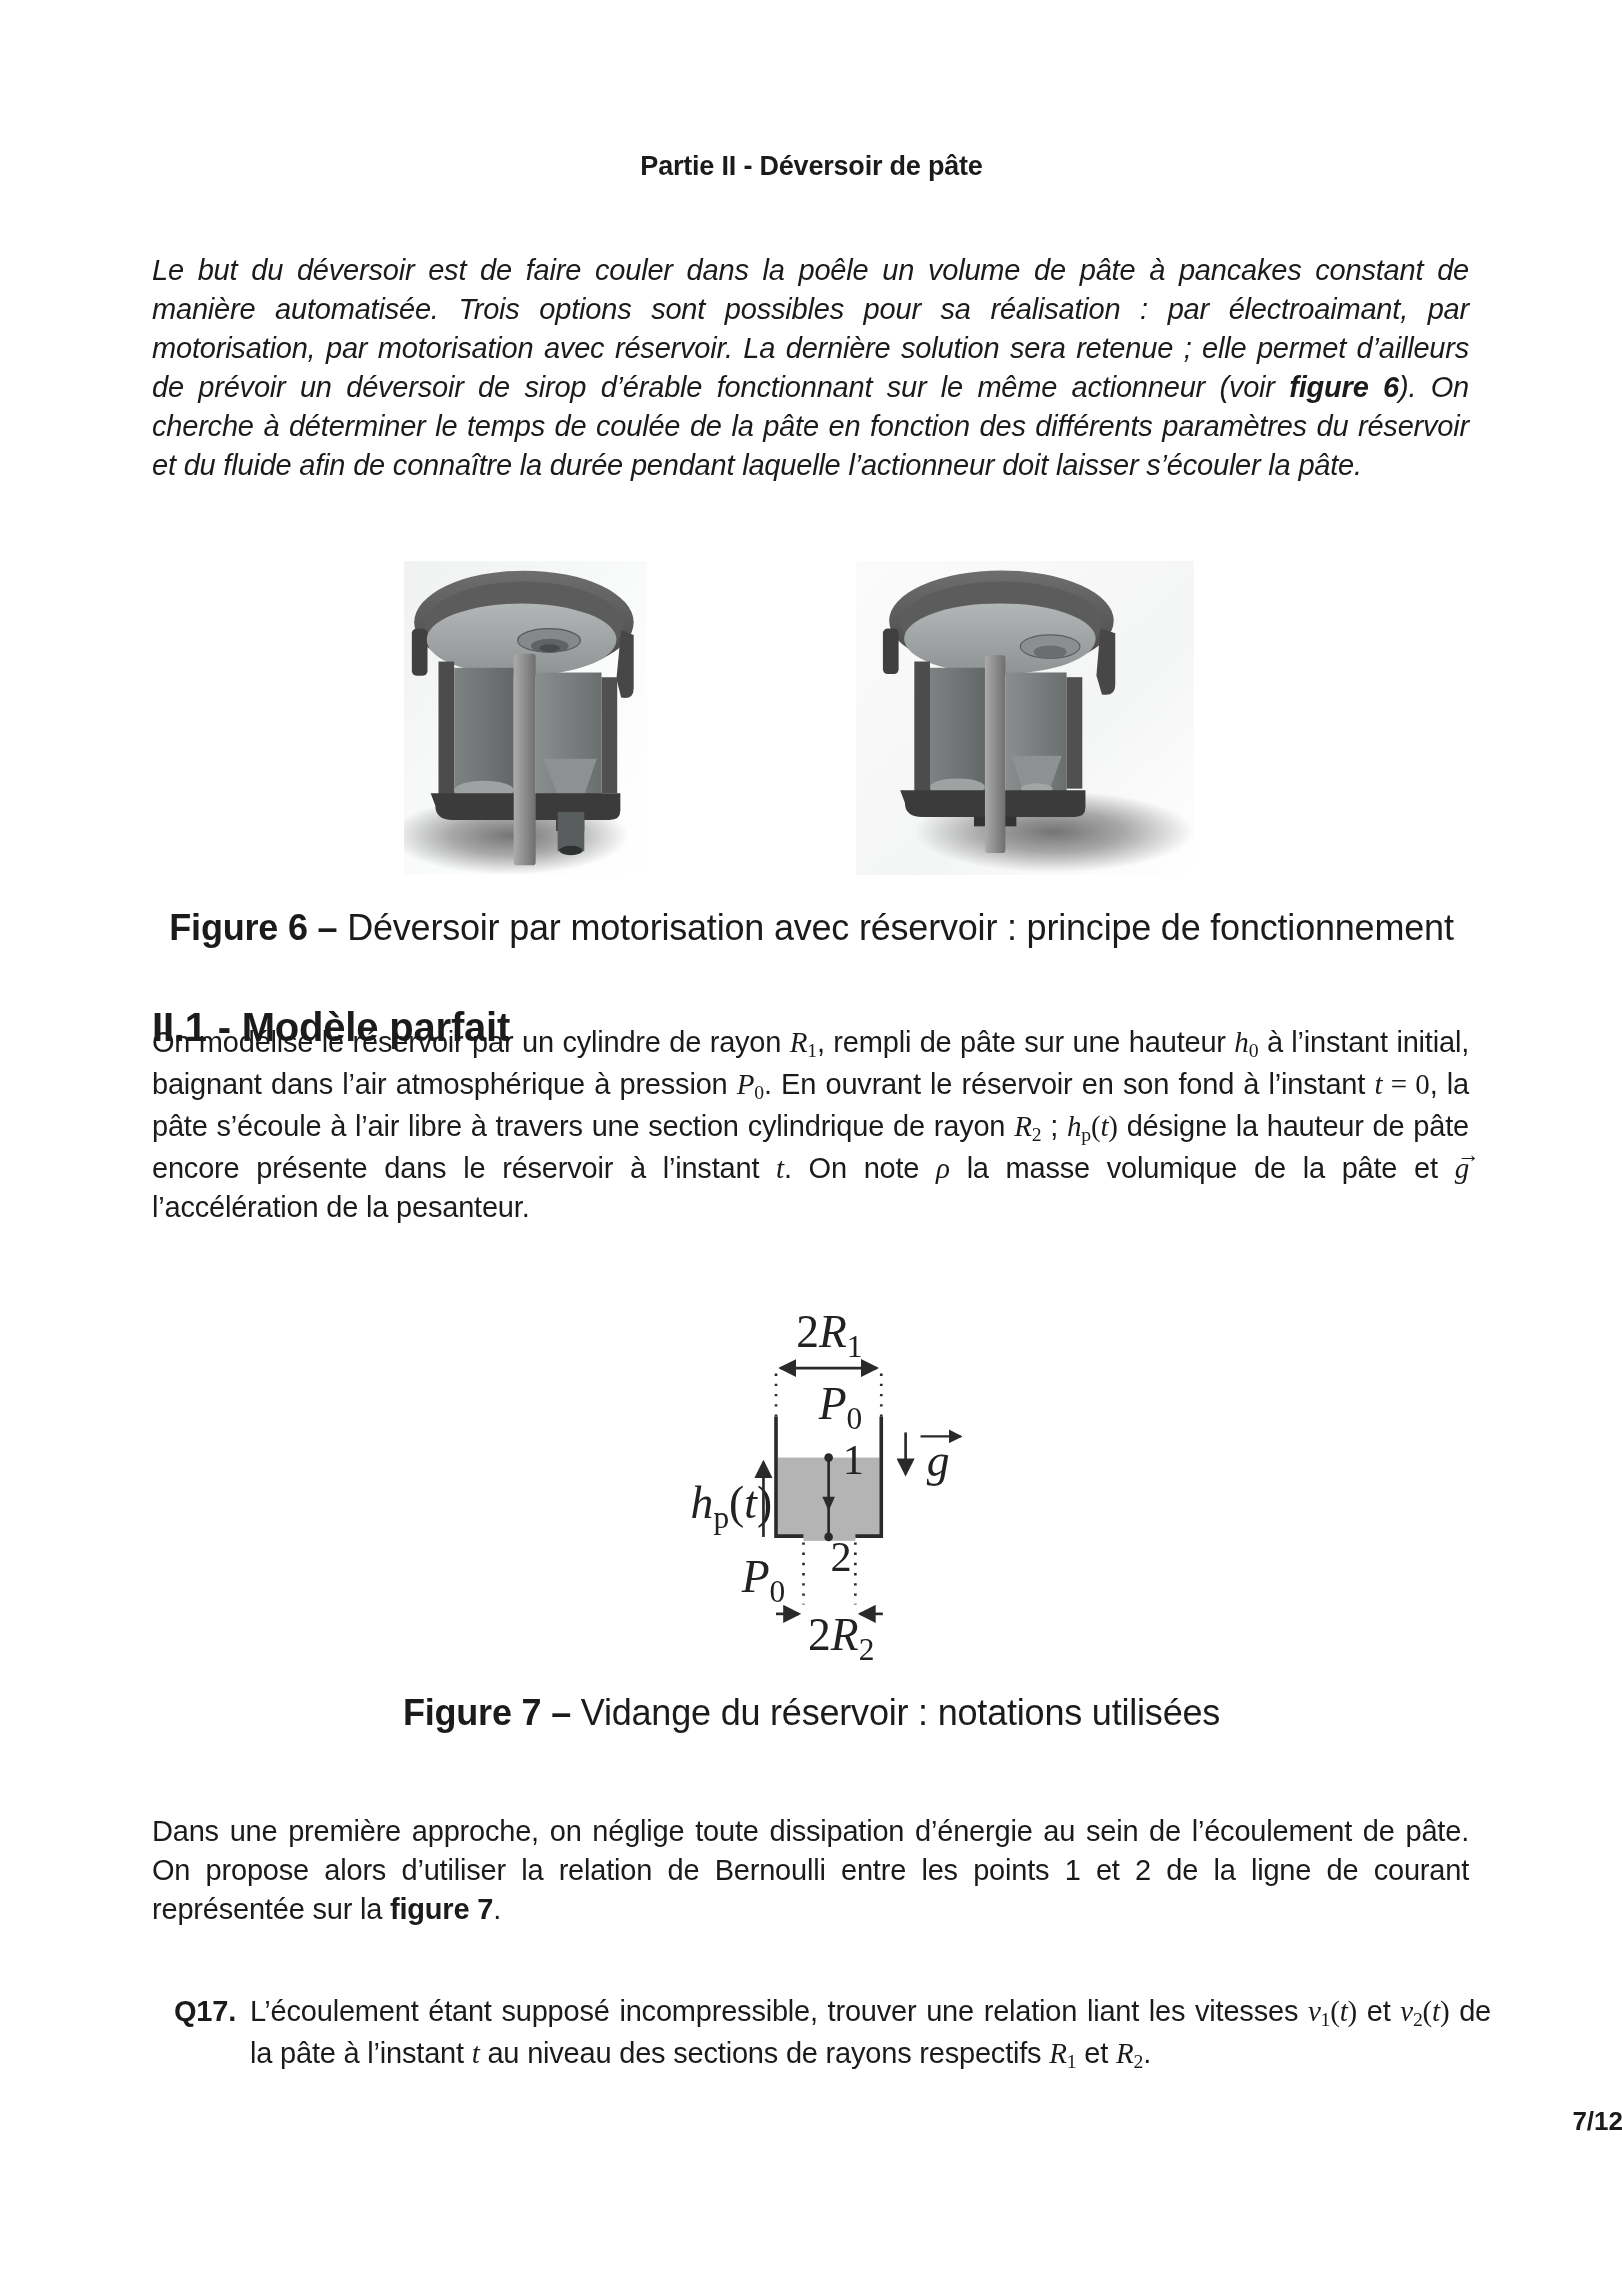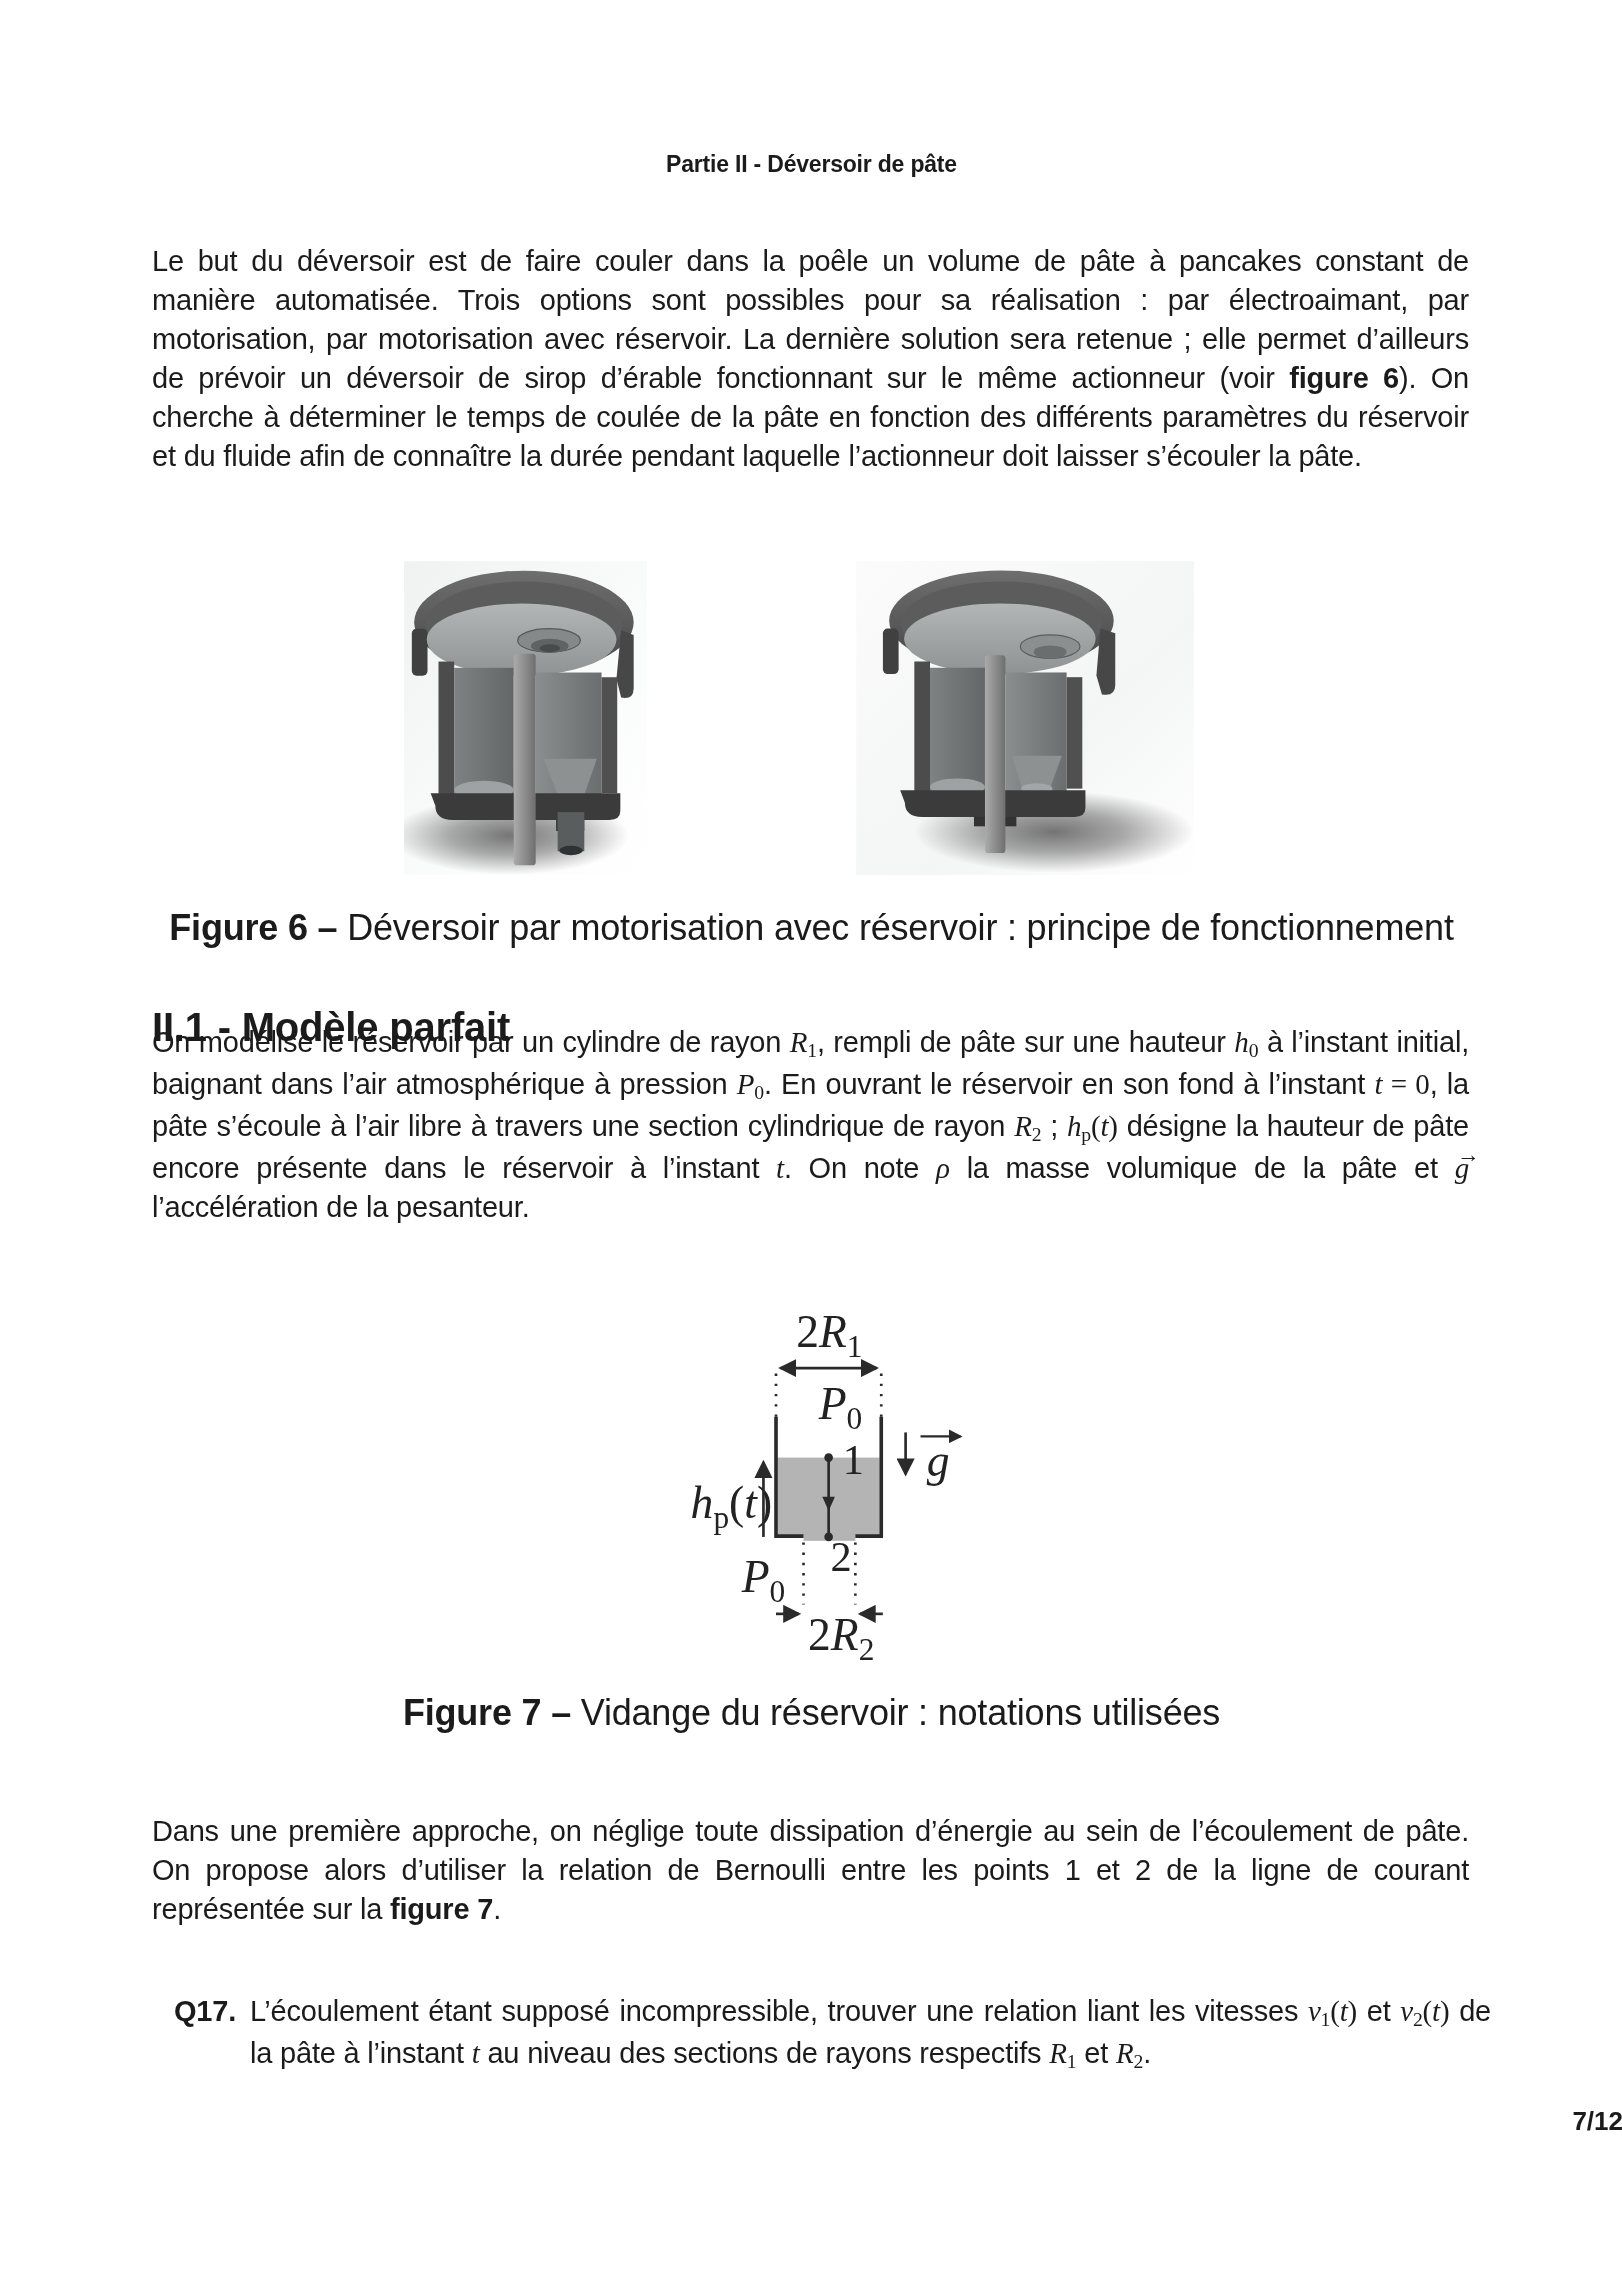--- a/index.html
+++ b/index.html
@@ -2,27 +2,27 @@
 <html lang="fr" style="font-size:12.6px"><head>
 <meta charset="utf-8">
 <style>
   html,body{margin:0;padding:0;background:#888;}
   .page{
     position:relative;width:1623px;height:2295px;background:#ffffff;
     font-family:"Liberation Sans",sans-serif;color:#1b1b1b;overflow:hidden;
   }
   .title{
     position:absolute;top:151px;left:0;width:100%;text-align:center;
-    font-size:23px;font-weight:bold;letter-spacing:-0.2px;
+    font-size:27px;font-weight:bold;letter-spacing:-0.2px;
   }
   .para{
     position:absolute;left:152px;width:1317px;font-size:29px;line-height:39px;
     text-align:justify;letter-spacing:-0.2px;
   }
-  #intro{top:242px;}
+  #intro{top:251px;font-style:italic;}
   #para2{top:1023px;}
   #para3{top:1768px;margin-top:44px;}
   .sec-heading{
     position:absolute;left:152px;top:1005px;font-size:40px;font-weight:bold;letter-spacing:-0.2px;
   }
   .caption{
     position:absolute;left:0;width:100%;text-align:center;font-size:36px;letter-spacing:-0.2px;
   }
   #caption6{top:907px;}
   #caption7{top:1692px;}

